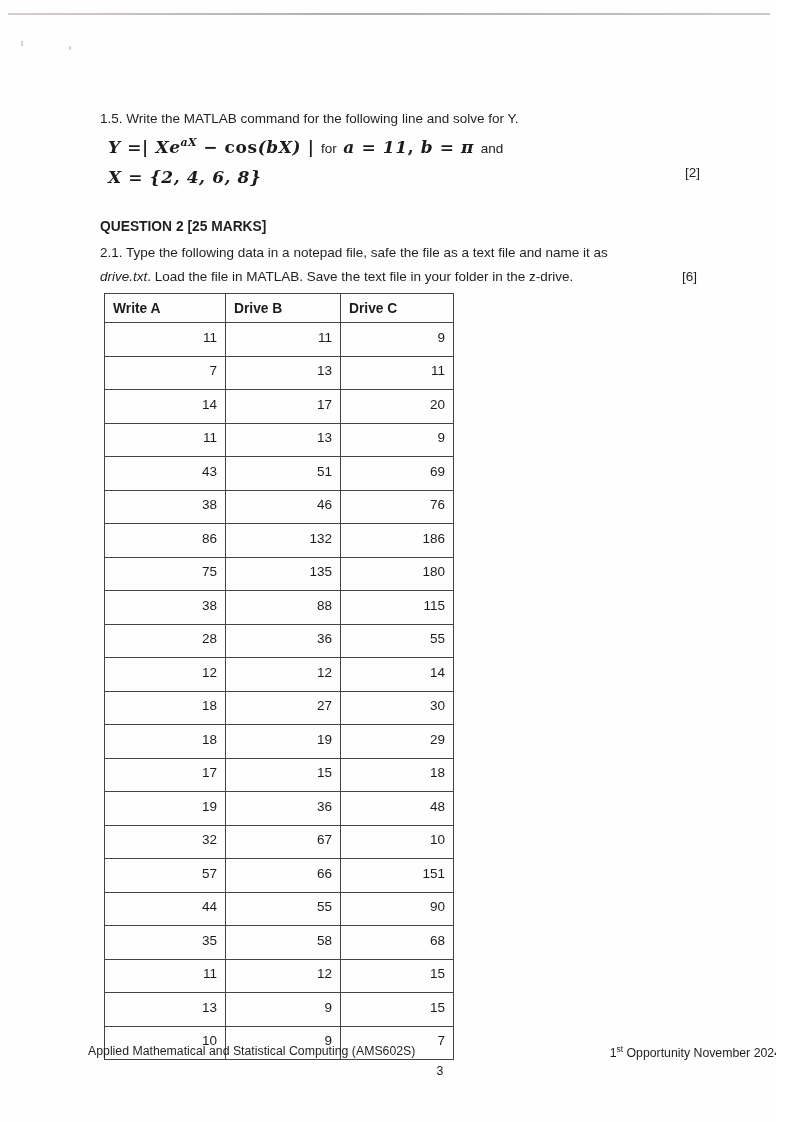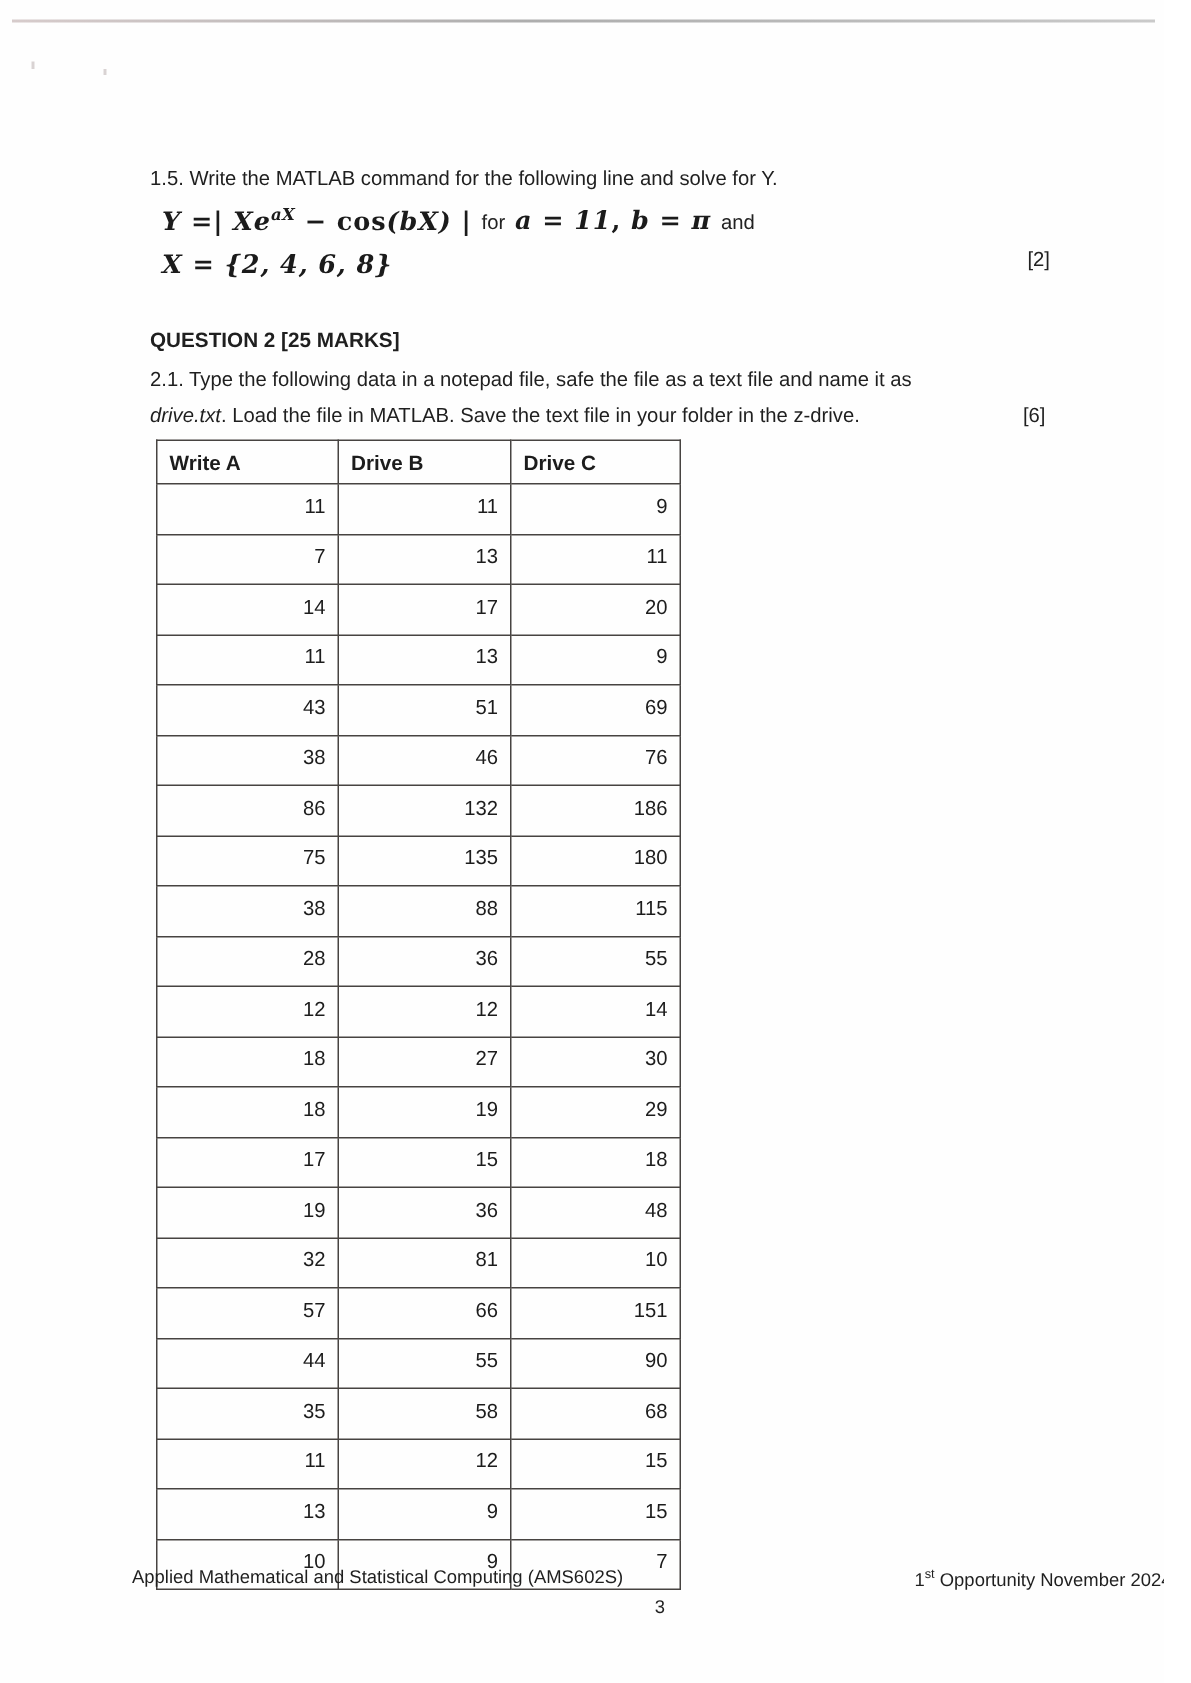--- a/index.html
+++ b/index.html
@@ -241,21 +241,21 @@
           <td>15</td>
           <td>18</td>
         </tr>
         <tr>
           <td>19</td>
           <td>36</td>
           <td>48</td>
         </tr>
         <tr>
           <td>32</td>
-          <td>81</td>
+          <td>67</td>
           <td>10</td>
         </tr>
         <tr>
           <td>57</td>
           <td>66</td>
           <td>151</td>
         </tr>
         <tr>
           <td>44</td>
           <td>55</td>

